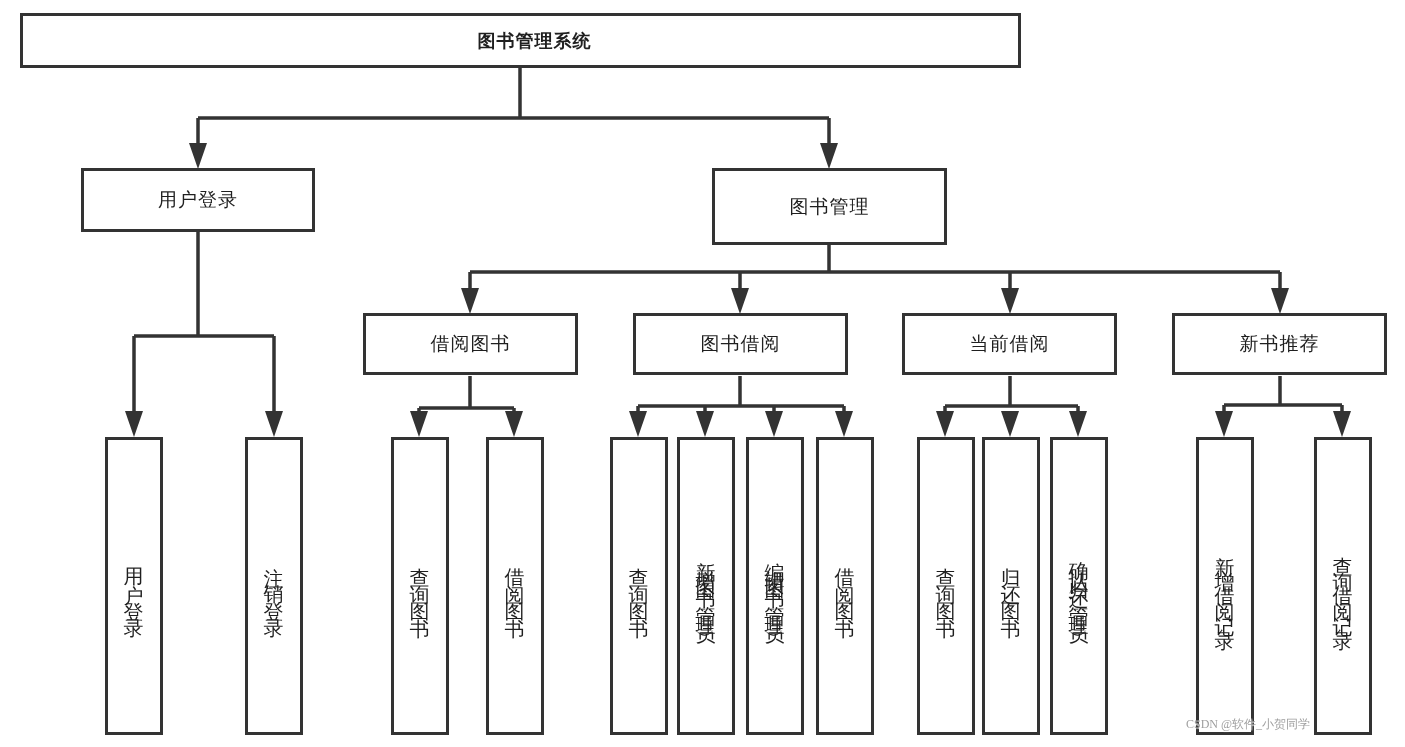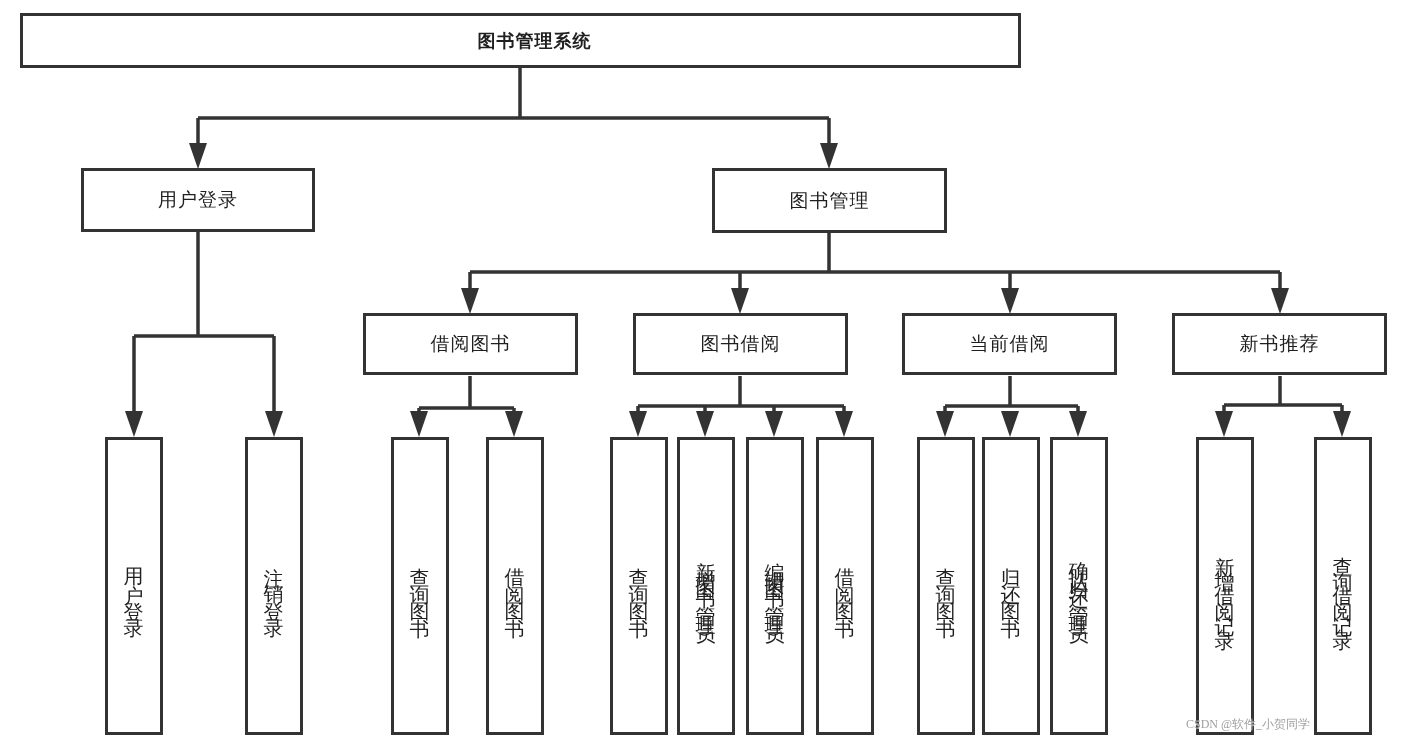--- a/index.html
+++ b/index.html
@@ -117,21 +117,21 @@
     </g>
   </svg>
 
   <div class="box hbox root" style="left:20px; top:13px; width:1001px; height:55px;">
     <span>图书管理系统</span>
   </div>
 
   <div class="box hbox" style="left:81px; top:168px; width:234px; height:64px;">
     <span>用户登录</span>
   </div>
-  <div class="box hbox" style="left:712px; top:168px; width:235px; height:65px;">
+  <div class="box hbox" style="left:712px; top:168px; width:235px; height:77px;">
     <span>图书管理</span>
   </div>
 
   <div class="box hbox" style="left:363px; top:313px; width:215px; height:62px;">
     <span>借阅图书</span>
   </div>
   <div class="box hbox" style="left:902px; top:313px; width:215px; height:62px;">
     <span>当前借阅</span>
   </div>
   <div class="box hbox" style="left:633px; top:313px; width:215px; height:62px;">

